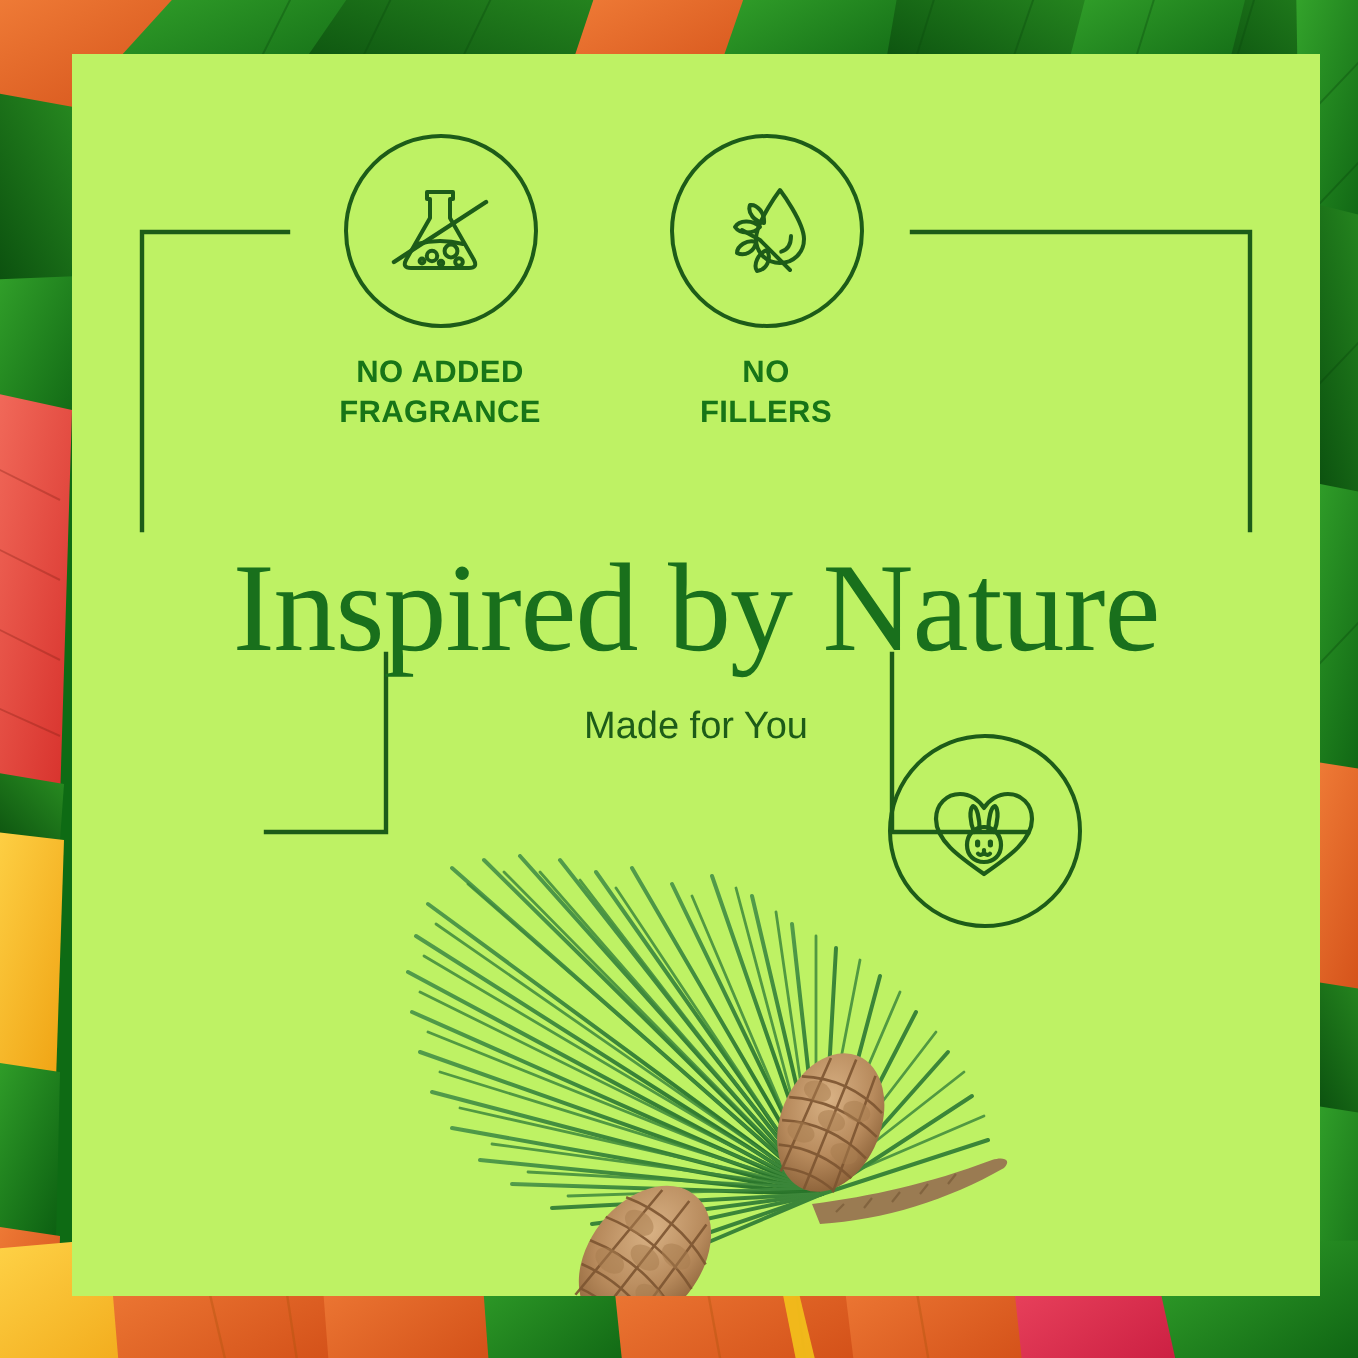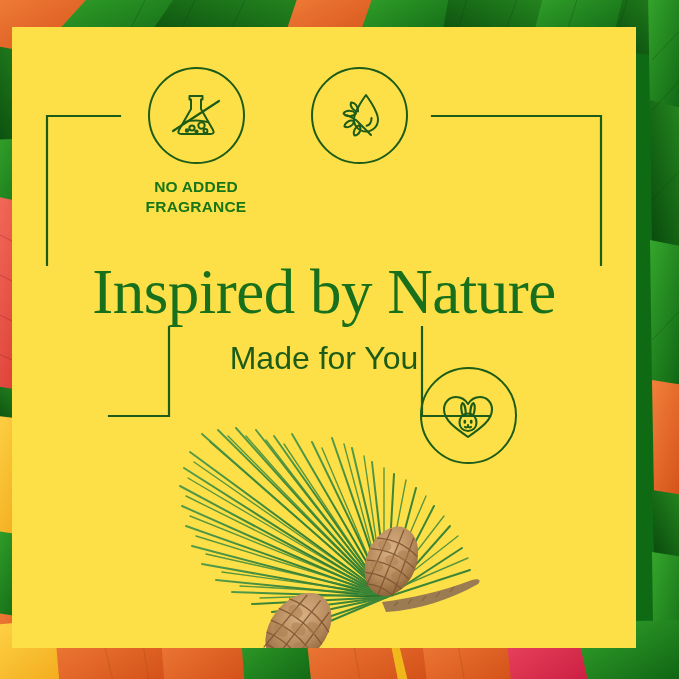--- a/index.html
+++ b/index.html
@@ -26,25 +26,25 @@
   .bg-frame {
     position: absolute;
     inset: 0;
     background: #0d6b14;
     overflow: hidden;
   }
 
   
   .card {
     position: absolute;
-    left: 12px;
+    left: 36px;
     top: 27px;
     width: 624px;
     height: 621px;
-    background: #fde047;
+    background: #bef264;
     overflow: hidden;
   }
 
   
   .connectors {
     position: absolute;
     left: 0; top: 0;
     width: 624px;
     height: 621px;
     pointer-events: none;
@@ -91,26 +91,26 @@
     width: 624px;
     text-align: center;
   }
   .headline {
     font-family: "Liberation Serif", serif;
     color: #19701c;
     font-size: 63px;
     line-height: 1;
     letter-spacing: -0.5px;
     font-weight: normal;
-    margin: 0;
+    margin: 12px;
   }
   .subheadline {
     font-family: "Liberation Sans", sans-serif;
     color: #1d5c18;
-    font-size: 32px;
+    font-size: 19px;
     line-height: 1;
     margin: 18px 0 0 0;
     font-weight: normal;
   }
 
   
   .pine {
     position: absolute;
     left: 160px;
     top: 395px;
@@ -255,20 +255,24 @@
 
             <path d="M28,28.5 C24,24.5 17.5,25.2 15.5,28.5 C18,32.2 24.5,32.2 28,28.5 Z"></path>
 
             <path d="M30,26.5 C30.5,21.5 26.5,17 23,17.5 C21.5,21.5 25.5,26 30,26.5 Z"></path>
 
             <path d="M26,36 C21.5,34.5 16.5,38 16.5,41.5 C20.5,43.5 25.5,40.5 26,36 Z"></path>
 
             <path d="M31.5,40 C27,41.5 24.5,47.5 26.5,50.5 C31,50 34,45 31.5,40 Z"></path>
           </g>
         </svg>
+      </div>
+      <div class="label">
+        <span>NO</span><br>
+        <span>FILLERS</span>
       </div>
     </div>
 
 
     <div class="badge" id="badge-cruelty">
       <div class="circle">
         <svg width="64" height="64" viewBox="0 0 64 64">
           <g fill="none" stroke="#1d5c18" stroke-width="2.1" stroke-linejoin="round" stroke-linecap="round">
 
             <path d="M32,53 C19,44 8,36 8,25.5 C8,18 13.5,13 20,13 C25,13 29.5,16 32,20 C34.5,16 39,13 44,13 C50.5,13 56,18 56,25.5 C56,36 45,44 32,53 Z"></path>

